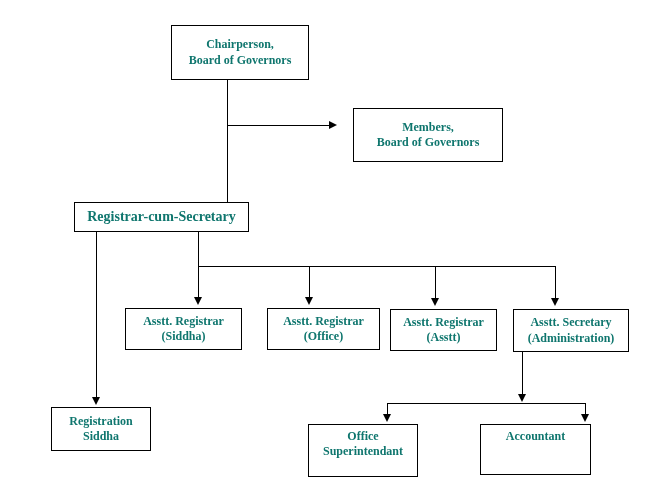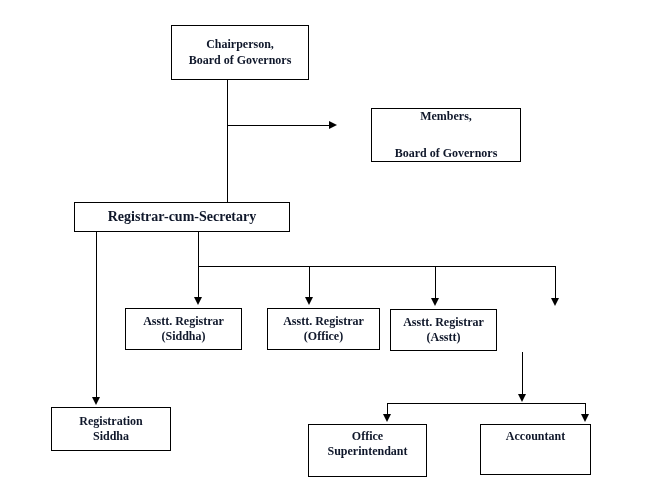--- a/index.html
+++ b/index.html
@@ -13,45 +13,45 @@
     height: 492px;
     background: #ffffff;
     font-family: "Liberation Serif", "DejaVu Serif", serif;
     overflow: hidden;
   }
   .node {
     position: absolute;
     box-sizing: border-box;
     border: 1.5px solid #000000;
     background: #ffffff;
-    color: #0f172a;
+    color: #0f766e;
     font-weight: bold;
     font-size: 12px;
     line-height: 1.28;
     text-align: center;
     display: flex;
     flex-direction: column;
     justify-content: center;
     align-items: center;
   }
   .node.top-align {
     justify-content: flex-start;
     padding-top: 4px;
   }
   .node .bl { display: block; white-space: nowrap; }
 
   .box-chairperson { left: 171px; top: 25px;  width: 138px; height: 55px; }
-  .box-members     { left: 371px; top: 108px; width: 150px; height: 54px; justify-content: space-between; }
-  .box-registrar   { left: 74px;  top: 202px; width: 216px; height: 30px; font-size: 14px; }
+  .box-members     { left: 353px; top: 108px; width: 150px; height: 54px; }
+  .box-registrar   { left: 74px;  top: 202px; width: 175px; height: 30px; font-size: 14px; }
   .box-ayurved     { left: 125px; top: 308px; width: 117px; height: 42px; }
   .box-unani       { left: 267px; top: 308px; width: 113px; height: 42px; }
   .box-siddha      { left: 390px; top: 309px; width: 107px; height: 42px; }
   .box-admin       { left: 513px; top: 309px; width: 116px; height: 43px; }
-  .box-regofficer  { left: 51px;  top: 407px; width: 120px; height: 44px; }
-  .box-officesup   { left: 308px; top: 424px; width: 119px; height: 53px; }
+  .box-regofficer  { left: 51px;  top: 407px; width: 100px; height: 44px; }
+  .box-officesup   { left: 308px; top: 424px; width: 110px; height: 53px; }
   .box-accountant  { left: 480px; top: 424px; width: 111px; height: 51px; }
 
   .line {
     position: absolute;
     background: #000000;
   }
   .arrow-down {
     position: absolute;
     width: 0; height: 0;
     border-left: 4.5px solid transparent;
@@ -93,20 +93,24 @@
   <div class="node box-unani">
     <span class="bl">Asstt. Registrar</span>
     <span class="bl">(Office)</span>
   </div>
 
   <div class="node box-siddha">
     <span class="bl">Asstt. Registrar</span>
     <span class="bl">(Asstt)</span>
   </div>
 
+  <div class="node box-admin">
+    <span class="bl">Asstt. Secretary</span>
+    <span class="bl">(Administration)</span>
+  </div>
 
   <div class="node box-regofficer">
     <span class="bl">Registration</span>
     <span class="bl">Siddha</span>
   </div>
 
   <div class="node box-officesup top-align">
     <span class="bl">Office</span>
     <span class="bl">Superintendant</span>
   </div>

